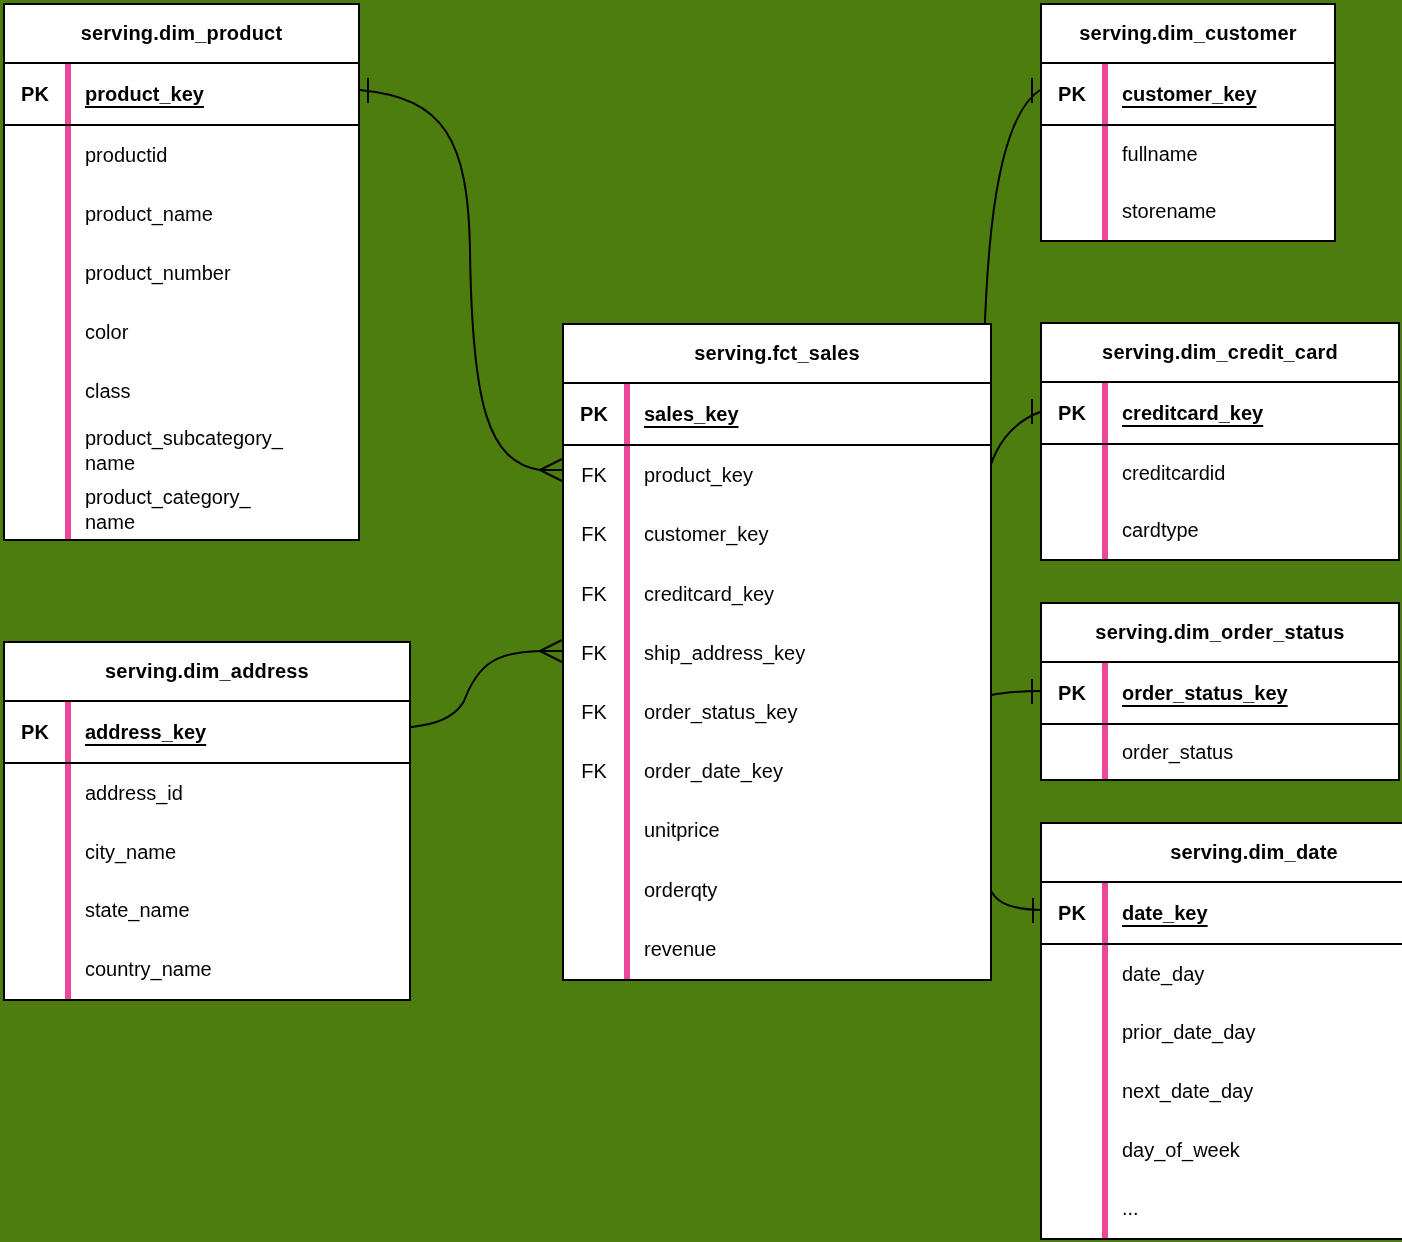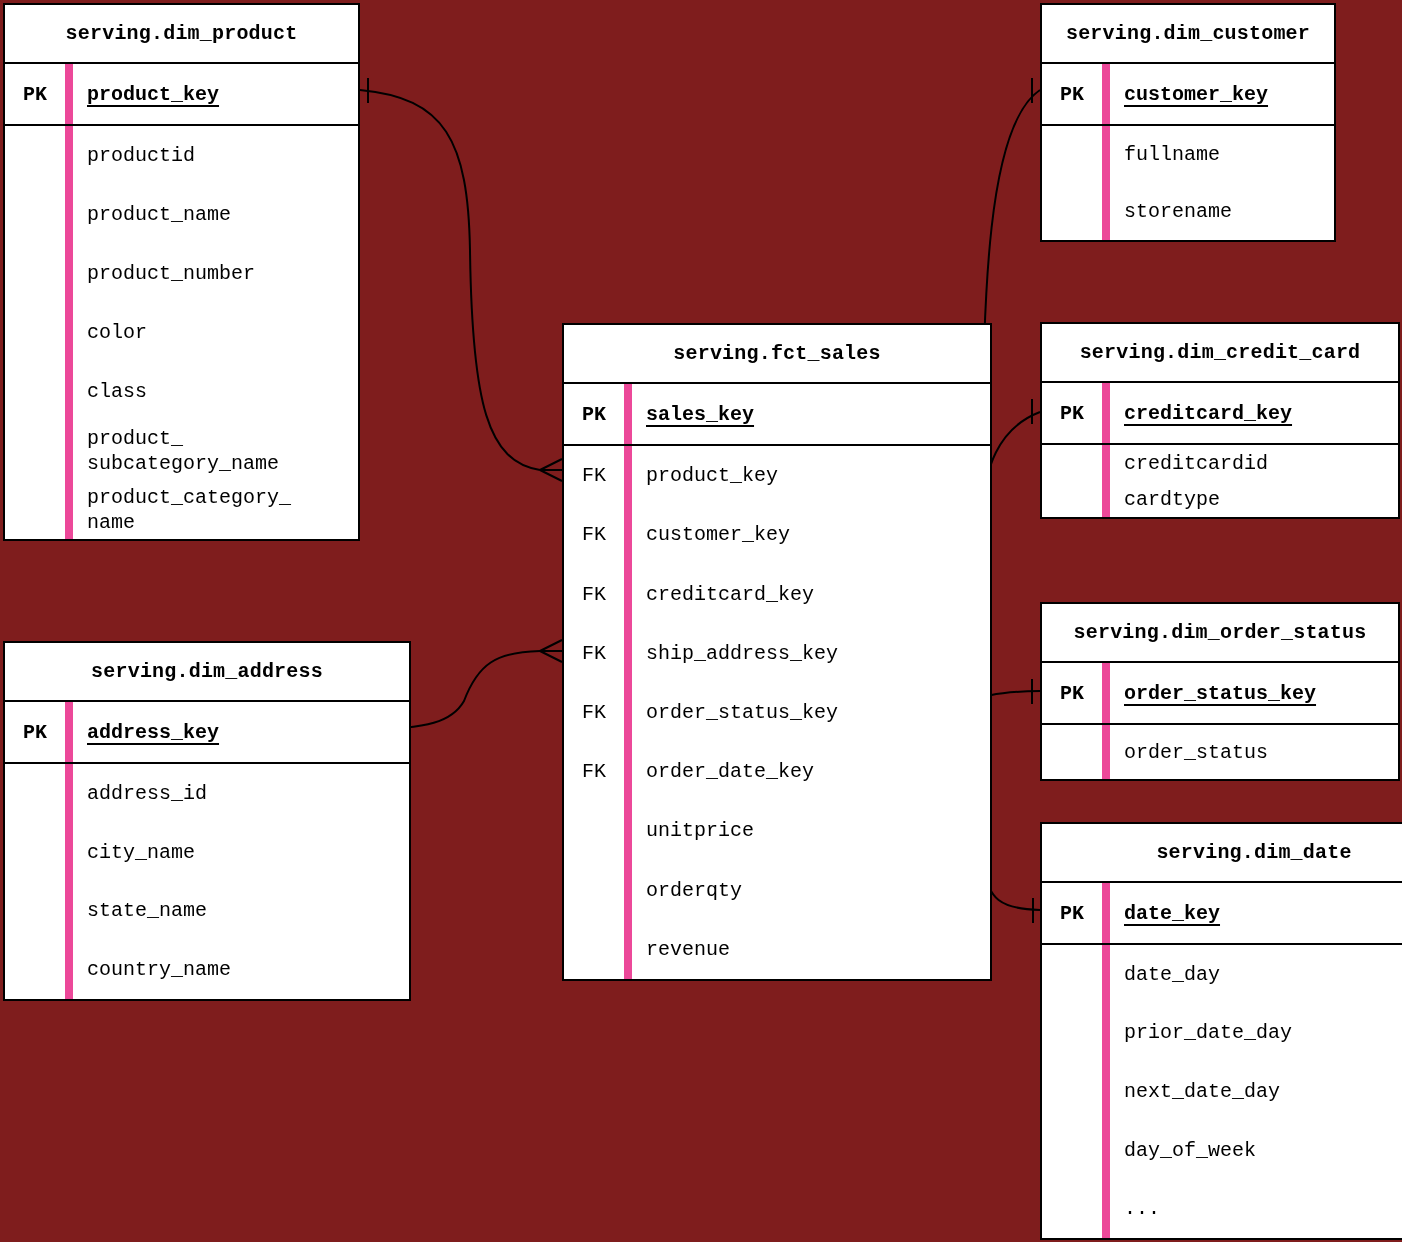--- a/index.html
+++ b/index.html
@@ -1,21 +1,21 @@
 <!DOCTYPE html>
 <html><head>
 <meta charset="utf-8">
 <style>
   html,body{margin:0;padding:0;background:#ffffff;}
   #canvas{
     position:relative;
     width:1402px;
     height:1242px;
-    background:#7f1d1d;
-    font-family:Liberation Mono, monospace;
+    background:#4d7c0f;
+    font-family:Liberation Sans, sans-serif;
     color:#000;
     overflow:hidden;
   }
   #connectors{position:absolute;left:0;top:0;width:1402px;height:1242px;}
   .tbl{
     position:absolute;
     background:#fff;
     border:2px solid #000;
     box-sizing:border-box;
     display:flex;
@@ -28,21 +28,21 @@
     display:flex;align-items:center;justify-content:center;
     font-weight:bold;font-size:20px;letter-spacing:0.2px;
   }
   .t-pkrow{
     height:60px;flex:0 0 60px;
     border-bottom:2px solid #000;
     display:flex;
   }
   .t-key{
     flex:0 0 60px;width:60px;
-    border-right:8px solid #ec4899;
+    border-right:6px solid #ec4899;
     display:flex;align-items:center;justify-content:center;
     font-size:20px;
   }
   .t-pkrow .t-key{font-weight:bold;}
   .t-field{
     flex:1;display:flex;align-items:center;
     padding-left:14px;font-size:20px;border-radius:20px;
   }
   .t-pkfield{
     font-weight:bold;
@@ -60,21 +60,21 @@
     overflow-wrap:anywhere;word-break:normal;
   }
   
   #t0 .attr-name{padding-right:62px;}
 
   
   #t0{left:3px;   top:3px;   width:357px; height:538px;}
   #t1{left:3px;   top:641px; width:408px; height:360px;text-align:right;}
   #t2{left:562px; top:323px; width:430px; height:658px;}
   #t3{left:1040px;top:3px;   width:296px; height:239px;}
-  #t4{left:1040px;top:322px; width:360px; height:197px;}
+  #t4{left:1040px;top:322px; width:360px; height:239px;}
   #t5{left:1040px;top:602px; width:360px; height:179px;}
   #t6{left:1040px;top:822px; width:428px; height:418px;}
 </style>
 </head>
 <body>
 
 <div id="canvas">
 
   <svg id="connectors" viewBox="0 0 1402 1242" fill="none" stroke="#000" stroke-width="2">
 

